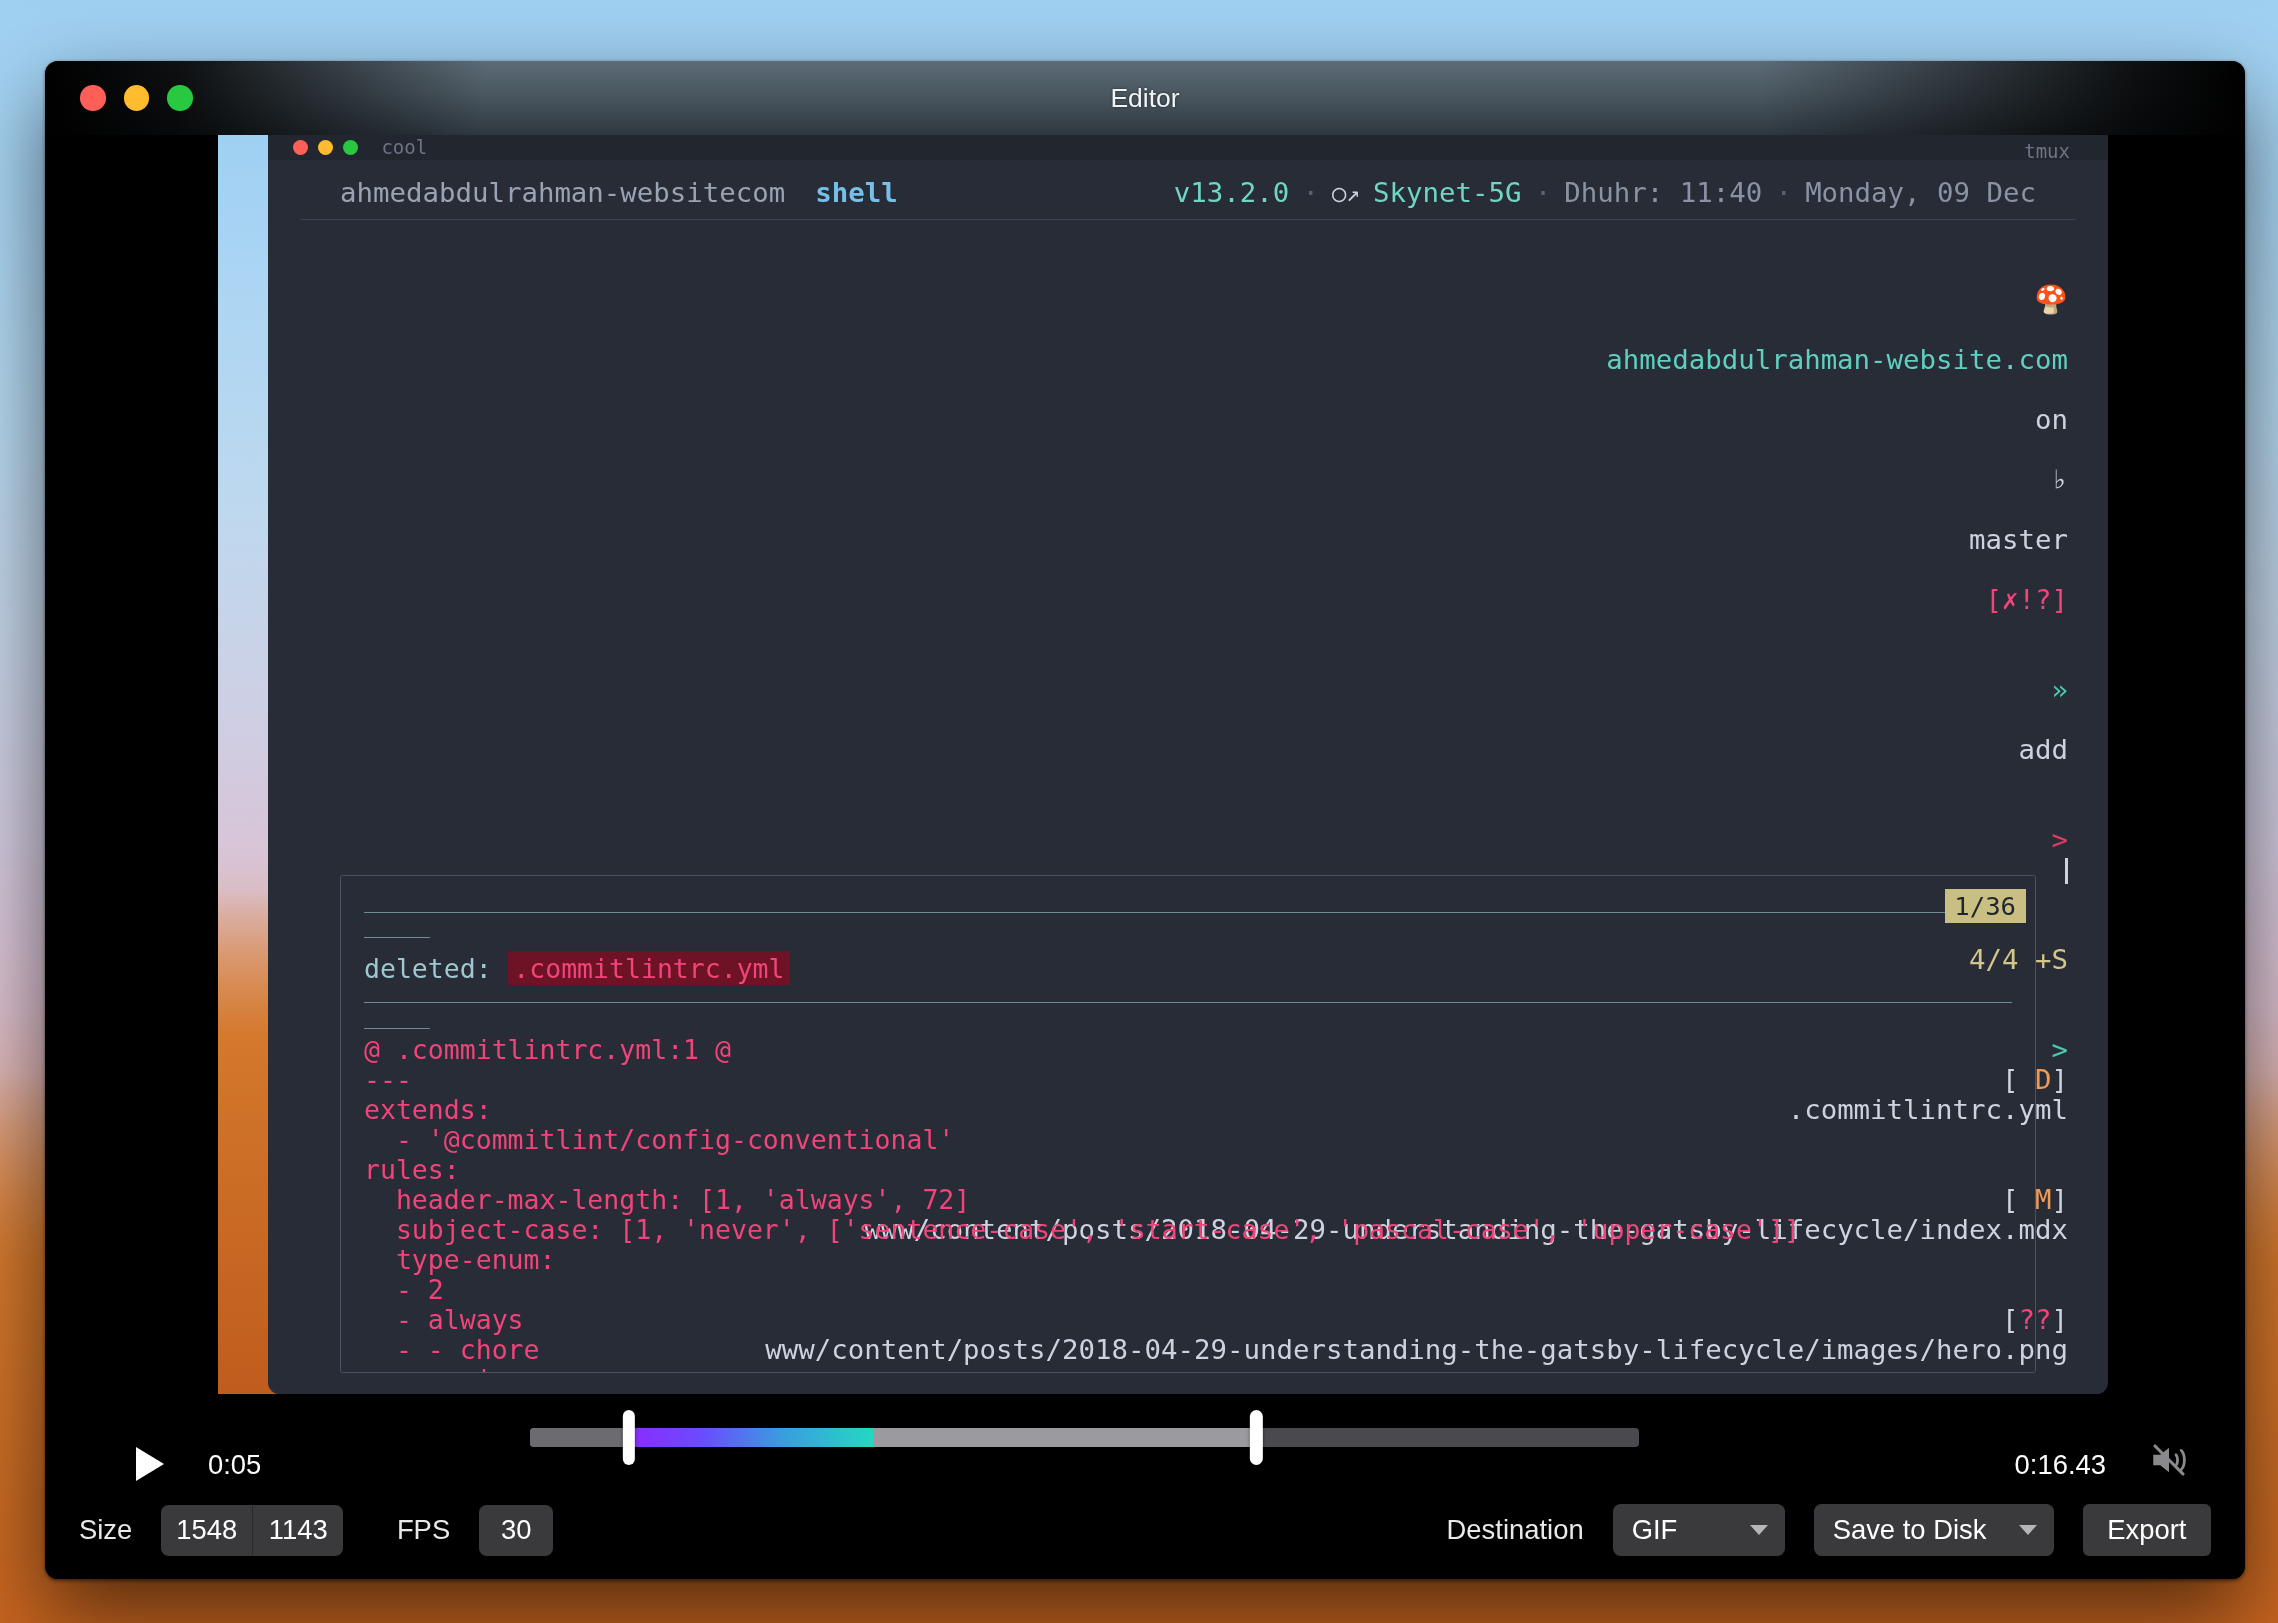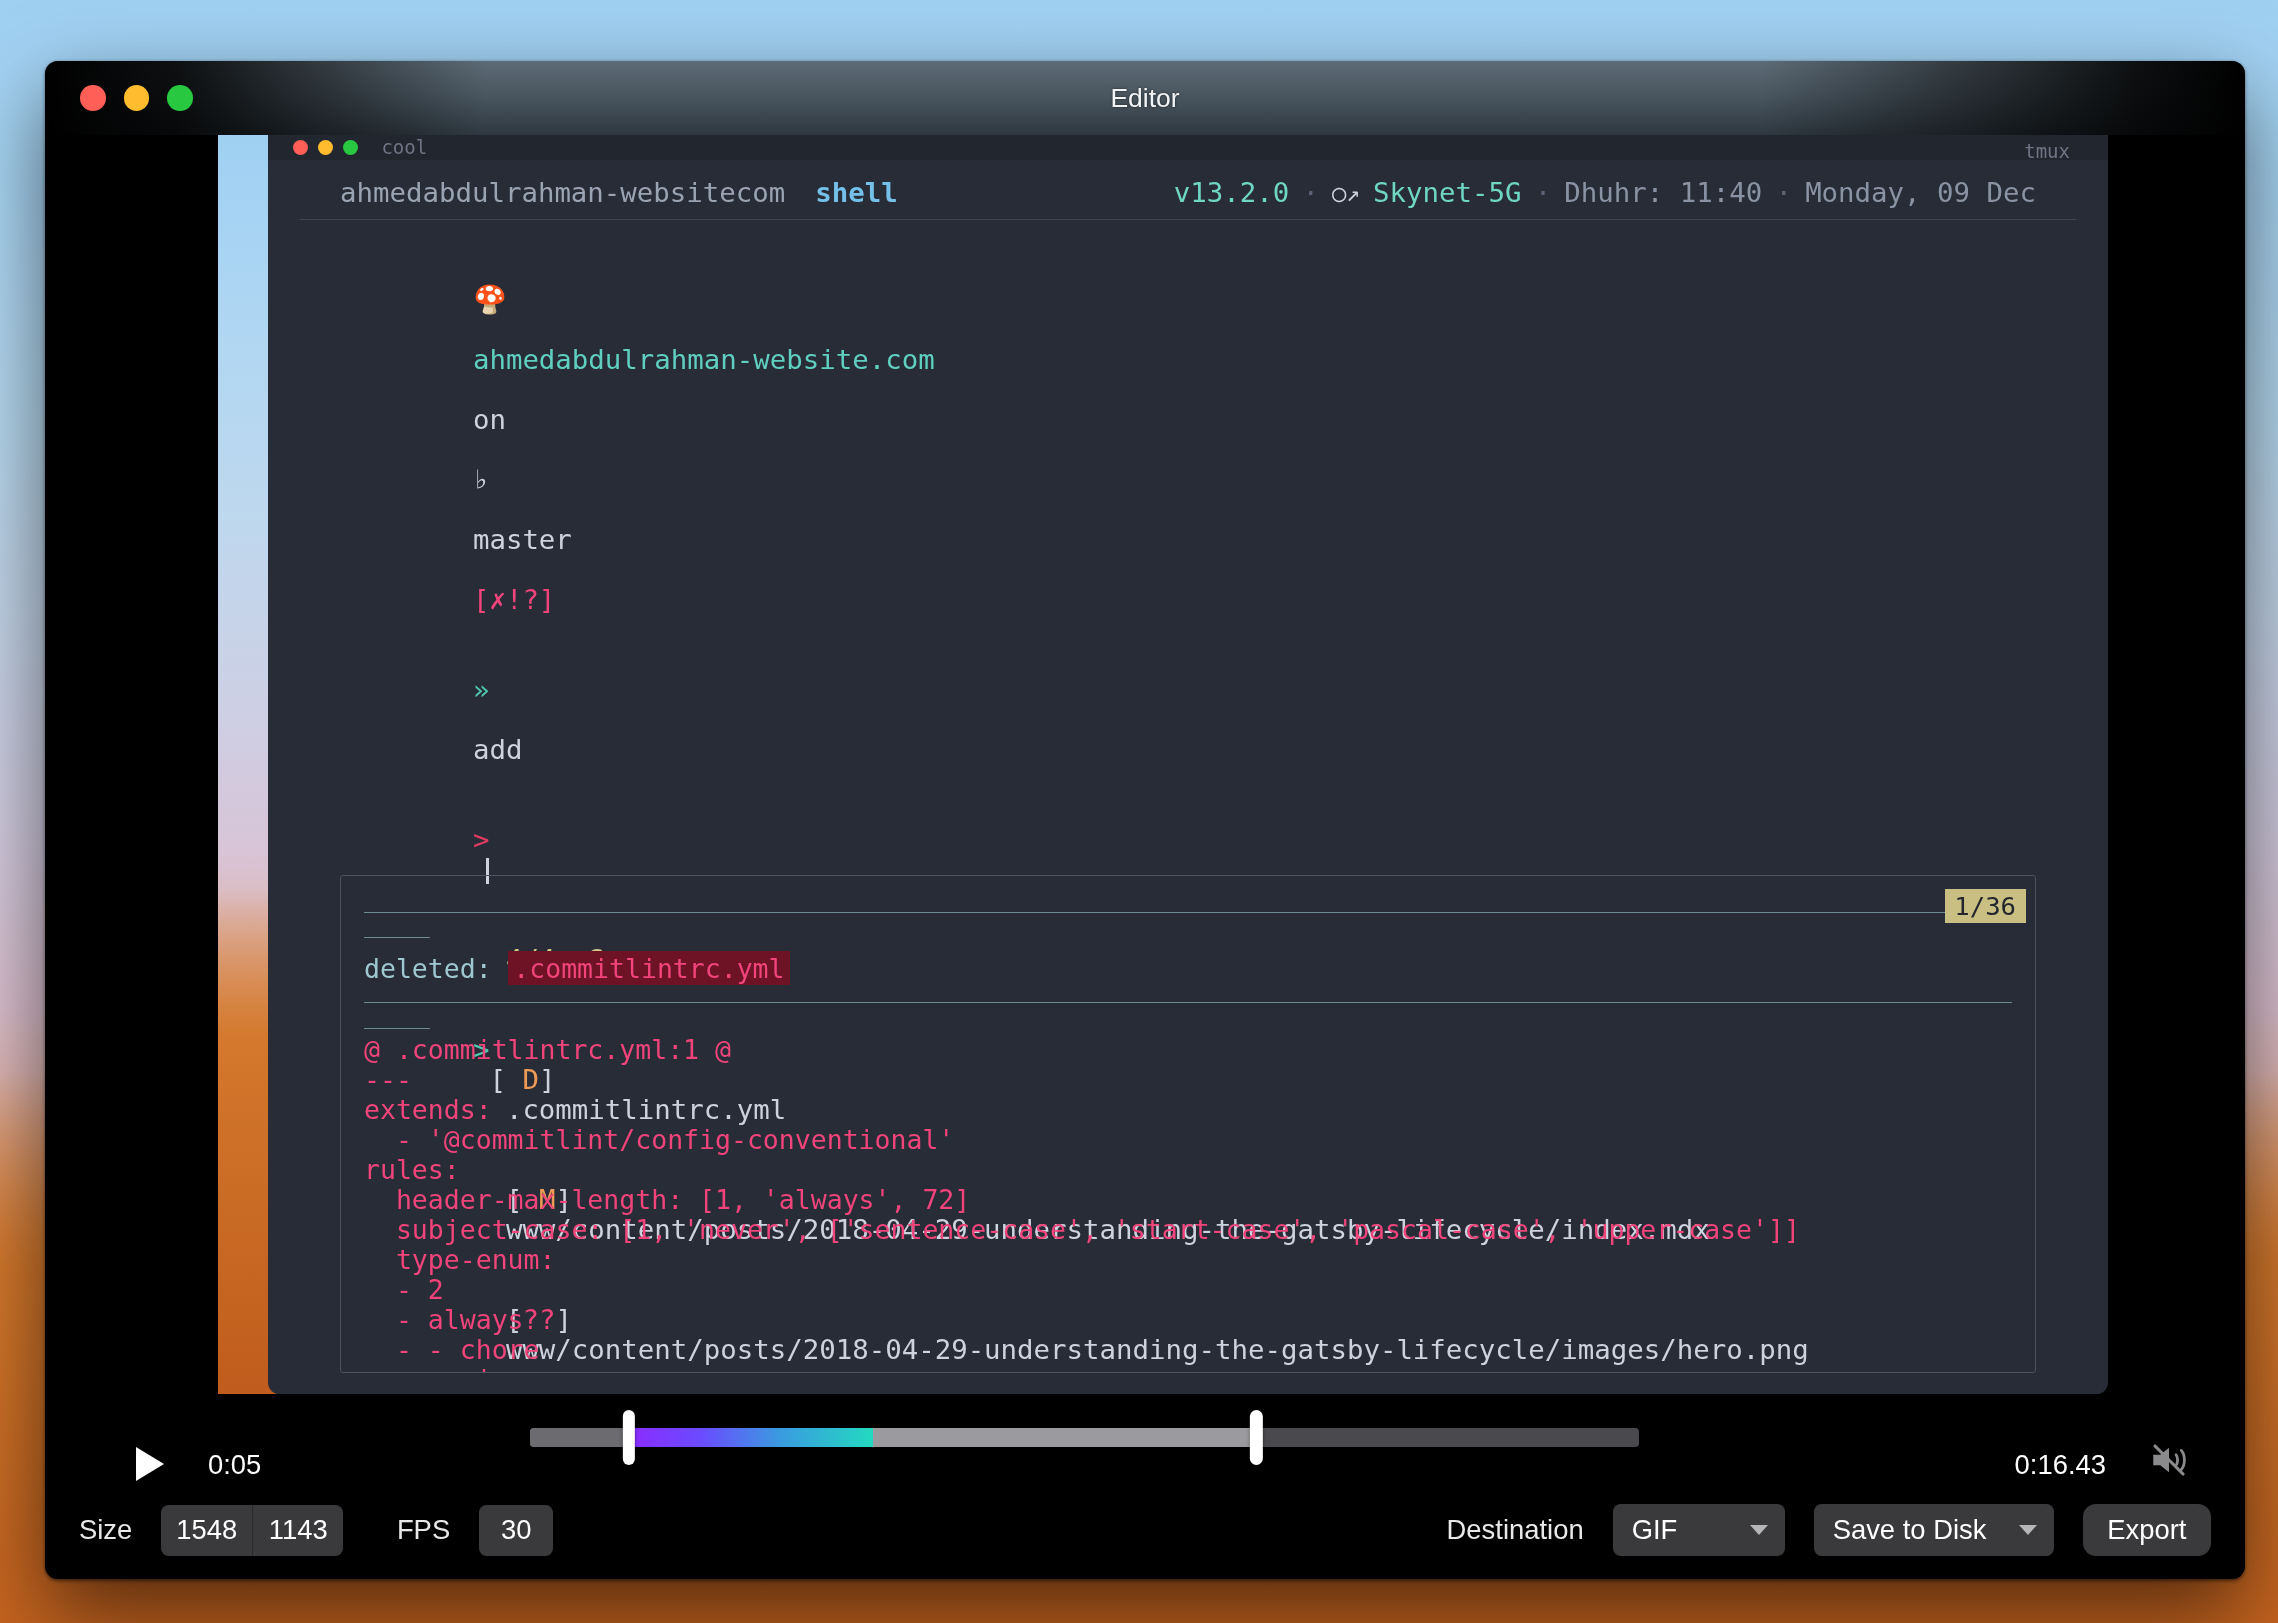--- a/index.html
+++ b/index.html
@@ -88,21 +88,21 @@
   #statusline .left{ display:flex; gap:30px; align-items:baseline; }
   .host{ color:#9aa3b2; }
   .shellw{ color:#74c0e8; font-weight:bold; }
   #statusline .right{ display:flex; gap:13.2px; align-items:center; color:#8a93a3; }
   .ver{ color:#6fd6c4; }
   .ssid{ color:#6fd6c4; }
   .dot{ color:#5a6374; }
   .wifi{ color:#cdd3de; font-size:23px; }
 
   
-  #term{ padding:26.5px 40px 0 40px; font-size:27.4px; line-height:30px; }
+  #term{ padding:26.5px 40px 0 40px; font-size:27.4px; line-height:30px;text-align:right; }
   .lnrow{ white-space:pre; }
   .c-path{ color:#5fd0c0; }
   .c-on{ color:#cdd3de; }
   .c-branch{ color:#cdd3de; }
   .c-flags{ color:#f0447a; }
   .c-arrow-cy{ color:#4ec9b0; }
   .c-arrow-rd{ color:#e13b62; }
   .c-add{ color:#cdd3de; }
   .c-count{ color:#d4c68a; }
   .c-d{ color:#ef9b56; }
@@ -183,21 +183,21 @@
     min-width:0; cursor:pointer;
   }
   .select .caret{
     position:absolute; right:17px; top:50%; transform:translateY(-50%);
     width:0;height:0;border-left:9.5px solid transparent;border-right:9.5px solid transparent;
     border-top:10.4px solid #b6b6b8;
   }
   #sel-dest{ width:172px; }
   #sel-save{ width:240px; }
   .btn{
-    background:#3a3a3c; border-radius:13px; color:#fff; font-size:27.4px;
+    background:#3a3a3c; border-radius:6px; color:#fff; font-size:27.4px;
     padding:10.4px 24.6px; cursor:pointer; border:none;
   }
   .gap-l{ margin-left:24.6px; }
 </style>
 </head>
 <body>
 
 <div id="desktop"></div>
 
 <div id="appwin">

